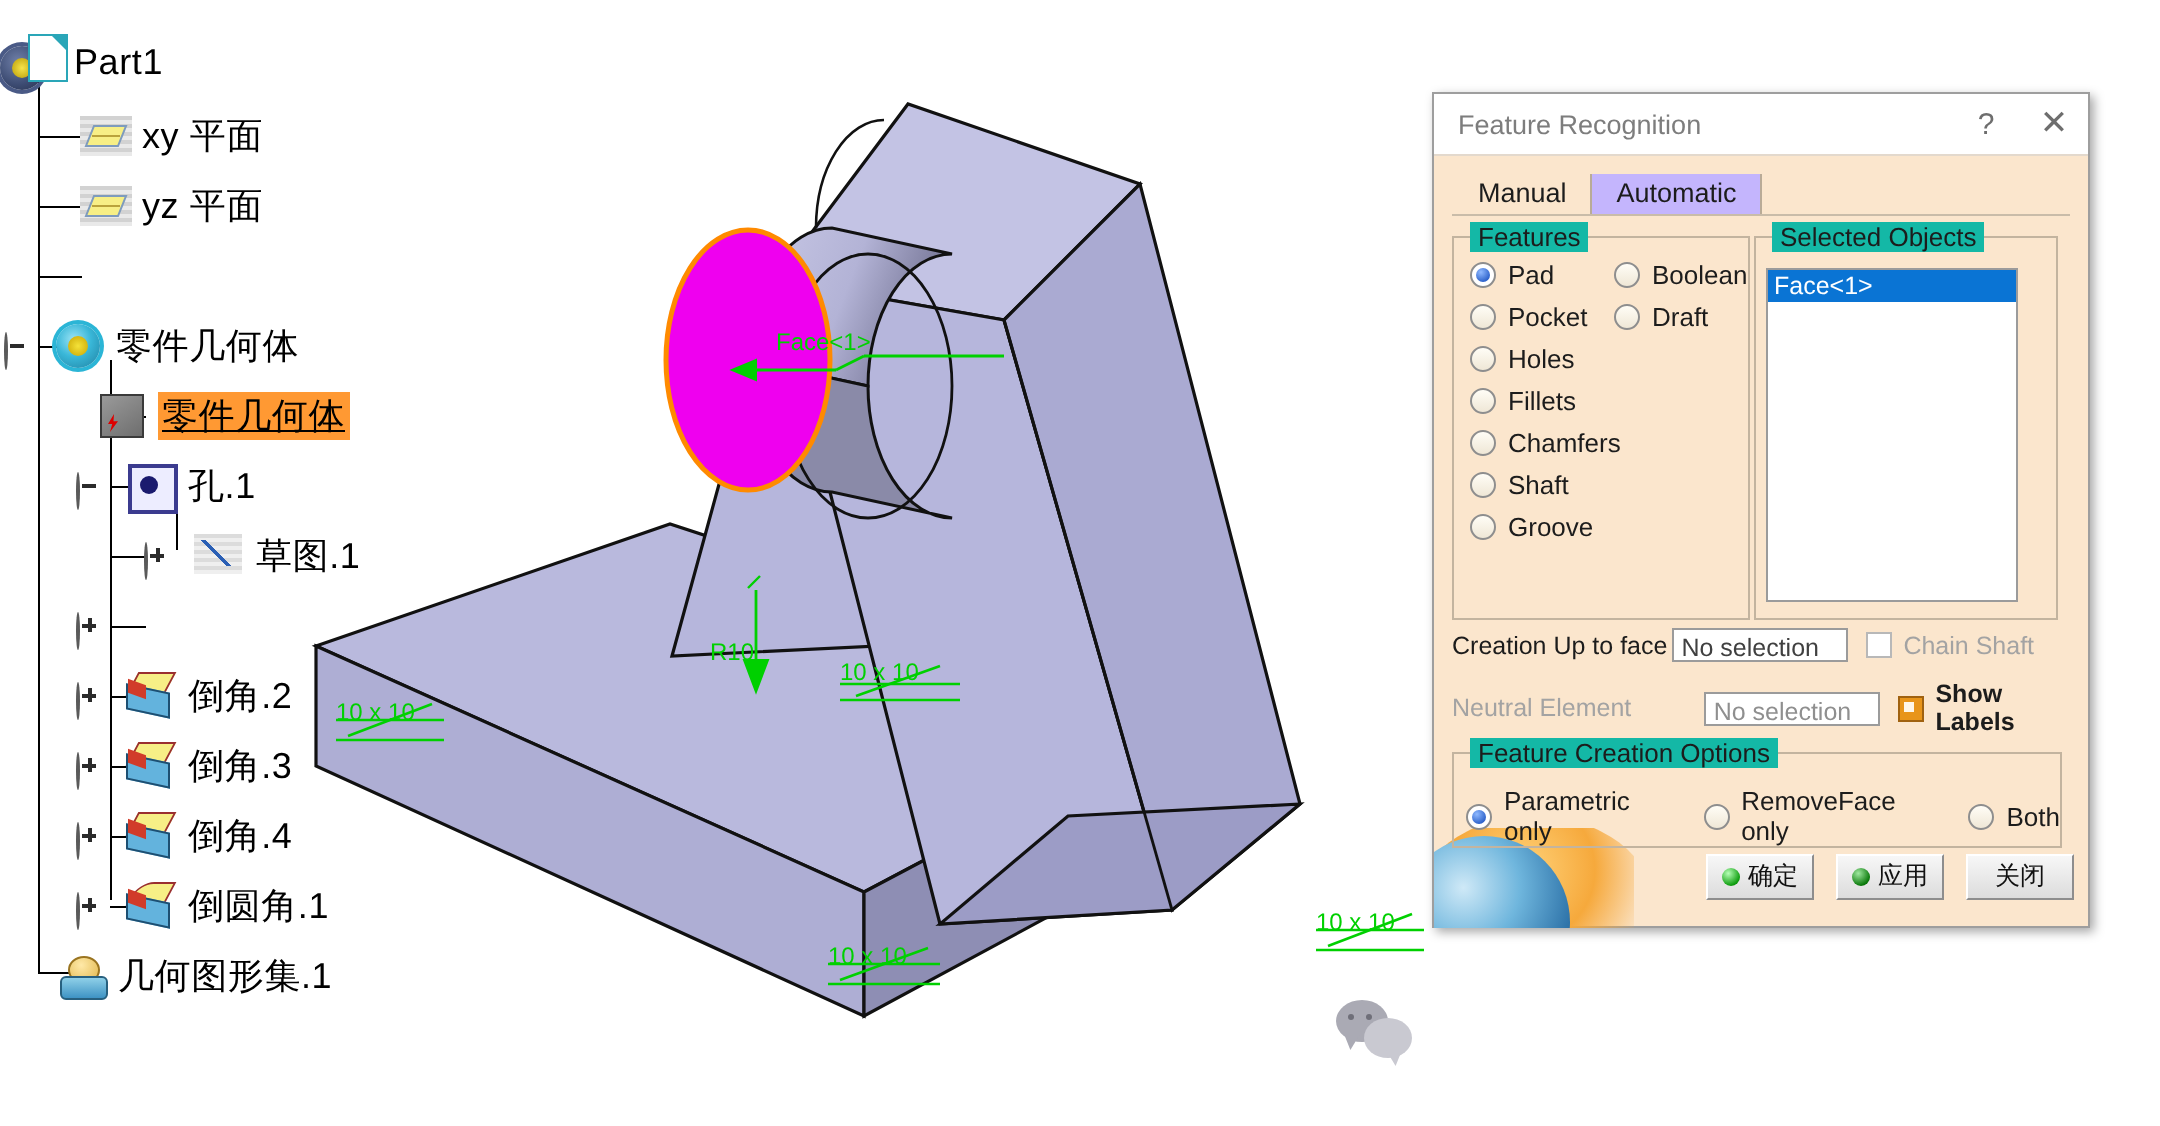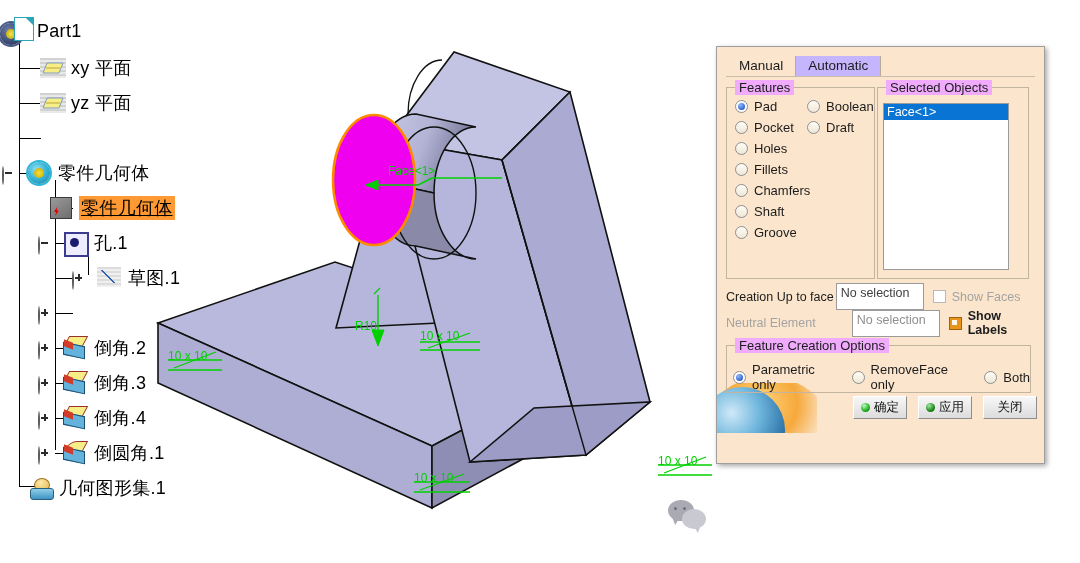--- a/index.html
+++ b/index.html
@@ -85,31 +85,31 @@
     color:#6e6e6e;font-size:15px;}
   .titlebtn.x{font-size:17px;}
   #dlg-body{padding:6px 9px 0 9px;position:relative;height:386px;box-sizing:border-box;}
   
   .tabs{display:flex;height:23px;align-items:flex-end;border-bottom:1px solid #c9bca9;margin-bottom:8px;}
   .tab{padding:2px 12px 3px 12px;font-size:13.5px;color:#1c1c1c;}
   .tab.active{background:#fbe6cd;border-left:1px solid transparent;}
   .tab.inactive{background:#c4b5fd;border-left:1px solid #b9ab97;border-right:1px solid #b9ab97;}
   
   .group{border:1px solid #c3b49f;position:absolute;}
-  .group > .legend{position:absolute;top:-8px;left:8px;background:#f0abfc;padding:0 4px;font-size:13px;}
+  .group > .legend{position:absolute;top:-8px;left:8px;background:#14b8a6;padding:0 4px;font-size:13px;}
   .radio-row{display:flex;align-items:center;margin:0 0 6px 0;}
   .rb{width:11px;height:11px;border-radius:50%;border:1px solid #8e8e8e;
     background:linear-gradient(#fffdf6,#efe7d6);margin-right:6px;flex:none;position:relative;}
   .rb.on{background:#ffffff;}
   .rb.on::after{content:"";position:absolute;left:2px;top:2px;width:7px;height:7px;border-radius:50%;
     background:radial-gradient(circle at 35% 30%,#8fb9ff,#0a43b8);}
   .rb-label{font-size:13px;}
   .listbox{position:absolute;background:#fff;border:1px solid #9b9b9b;overflow:hidden;}
   .listitem{background:#0a74d4;color:#fff;font-size:12.5px;padding:1px 3px;}
-  .field{background:#fff;border:1px solid #9b9b9b;height:27px;line-height:19px;
+  .field{background:#fff;border:1px solid #9b9b9b;height:17px;line-height:19px;
     font-size:12.5px;padding-left:4px;box-sizing:border-box;color:#404040;}
   .field.dim{color:#8f8f8f;}
   .cb{width:11px;height:11px;border:1px solid #8e8e8e;background:#fff;margin-right:6px;flex:none;display:inline-block;vertical-align:-1px;}
   .cb.on{background:#e8951a;border:1px solid #a06210;position:relative;}
   .cb.on::after{content:"";position:absolute;left:2px;top:2px;width:5px;height:5px;background:#fff7e8;}
   .cb.dim{border-color:#b8b8b8;}
   .btn{height:21px;min-width:52px;background:linear-gradient(#f7f7f7,#dcdcdc);
     border:1px solid #8d8d8d;border-top-color:#fff;border-left-color:#fff;
     display:flex;align-items:center;justify-content:center;gap:4px;font-size:12.5px;color:#111;}
   .greenball{width:9px;height:9px;border-radius:50%;
@@ -326,20 +326,25 @@
   <span class="wechat">
     <span class="b1"></span>
       <span class="b2"></span>
     <span class="d" style="left:6px;top:7px;"></span>
     <span class="d" style="left:15px;top:7px;"></span>
   </span>
 </div>
 
 <div id="dialog">
 
+  <div id="dlg-title">
+    <span class="t">Feature Recognition</span>
+    <span class="titlebtn">?</span>
+    <span class="titlebtn x">✕</span>
+  </div>
 
   <div id="dlg-body">
 
     <div id="planet">
       <span class="glow"></span>
         <span class="globe"></span>
     </div>
 
     <div class="tabs">
       <span class="tab active">Manual</span>
@@ -395,21 +400,21 @@
     </div>
     <div class="listbox" style="left:166px;top:56px;width:124px;height:165px;">
       <div class="listitem">Face&lt;1&gt;</div>
     </div>
 
     <div style="position:absolute;left:9px;top:236px;display:flex;align-items:center;">
       <span style="font-size:12.5px;">Creation Up to face</span>
       <span class="field" style="width:88px;margin-left:2px;">No selection</span>
       <span style="margin-left:9px;display:flex;align-items:center;">
         <span class="cb dim"></span>
-        <span style="font-size:12.5px;color:#a3a3a3;">Show Faces</span>
+        <span style="font-size:12.5px;color:#a3a3a3;">Chain Shaft</span>
       </span>
     </div>
 
     <div style="position:absolute;left:9px;top:262px;display:flex;align-items:center;">
       <span style="font-size:12.5px;color:#a3a3a3;width:126px;">Neutral Element</span>
       <span class="field dim" style="width:88px;">No selection</span>
       <span style="margin-left:9px;display:flex;align-items:center;">
         <span class="cb on"></span>
         <span style="font-size:12.5px;font-weight:bold;">Show Labels</span>
       </span>

